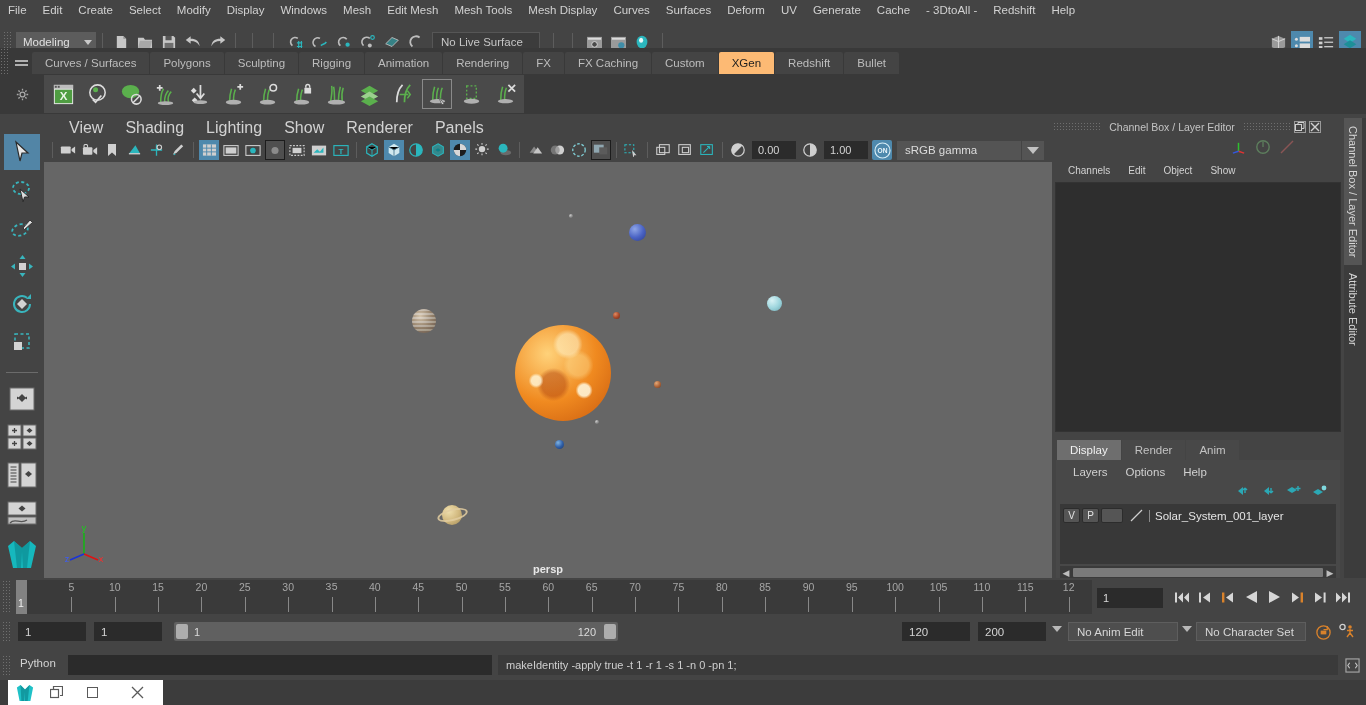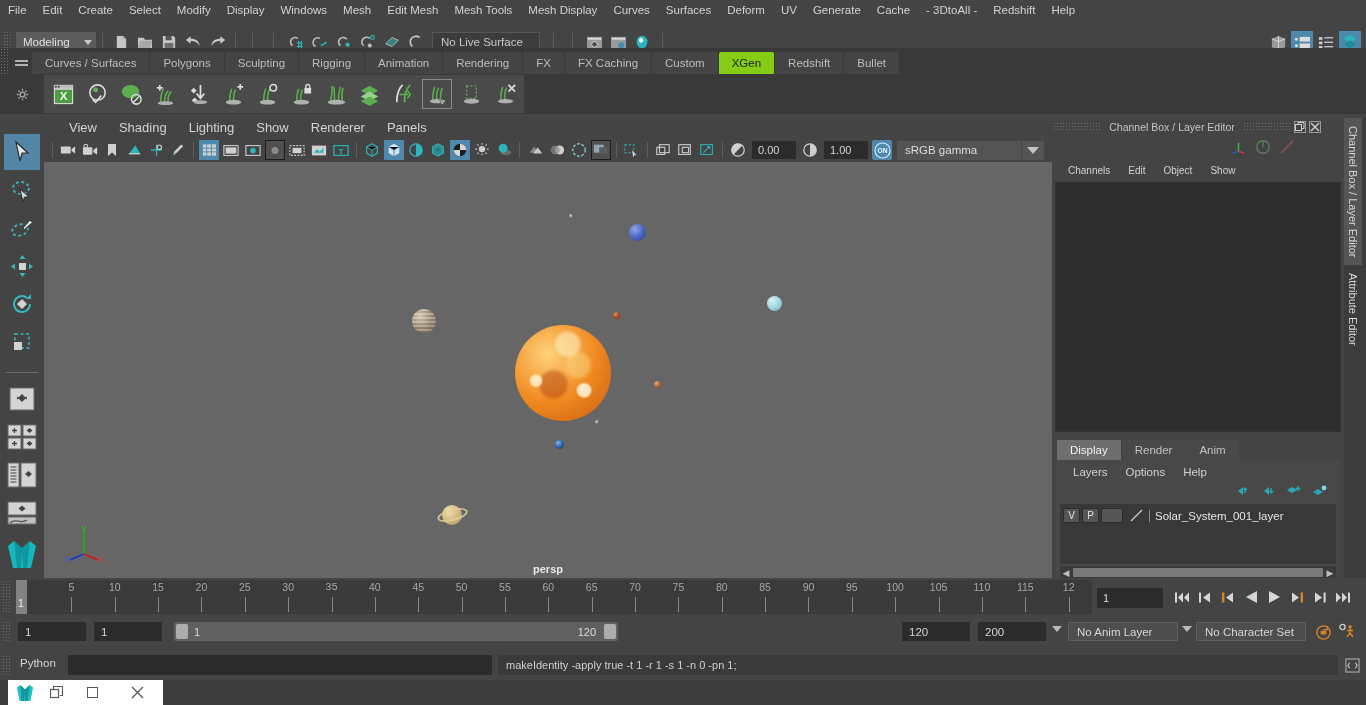--- a/index.html
+++ b/index.html
@@ -59,21 +59,21 @@
   }
   .shelf-grip { width: 10px; height: 26px; background-image: radial-gradient(#707070 0.8px, transparent 0.9px);
     background-size: 3px 3px; }
   .hamb { width: 22px; height: 26px; display: flex; align-items: center; justify-content: center; }
   .hamb i { display: block; width: 13px; height: 2px; background: #b0b0b0; box-shadow: 0 4px 0 #b0b0b0; }
   .shelftab {
     height: 22px; line-height: 22px; padding: 0 13px; font-size: 11.5px;
     color: #bdbdbd; background: #444444; margin-right: 1px; cursor: default;
     border-top-left-radius: 2px; border-top-right-radius: 2px;
   }
-  .shelftab.active { background: #84cc16; color: #1e1e1e; }
+  .shelftab.active { background: #fdba74; color: #1e1e1e; }
   .shelfbar {
     position: absolute; left: 0; top: 74px; width: 1366px; height: 40px;
     background: #393939; display: flex; align-items: center;
   }
   .shelf-gear { width: 44px; height: 40px; display: flex; align-items: center; justify-content: center; }
   .shelfitems { display: flex; align-items: center; background: #4a4a4a; height: 38px; padding: 0 2px; }
   .shelficon {
     width: 34px; height: 34px; display: flex; align-items: center; justify-content: center;
     cursor: default;
   }
@@ -87,21 +87,21 @@
   .tool {
     width: 36px; height: 36px; margin-bottom: 2px; display: flex;
     align-items: center; justify-content: center; cursor: default;
   }
   .tool.sel { background: #5285a6; }
   .tbdiv { width: 32px; height: 1px; background: #6b6b6b; margin: 10px 0 8px; }
 
   
   .vp { position: absolute; left: 44px; top: 118px; width: 1008px; height: 460px; background: #3b3b3b; }
   .vpmenu { height: 20px; display: flex; align-items: center; padding-left: 14px; background: #444444; }
-  .vpmenu .mi { padding: 0 11px; font-size: 13px; color: #d2d2d2; line-height: 20px; cursor: default; }
+  .vpmenu .mi { padding: 0 11px; font-size: 16px; color: #d2d2d2; line-height: 20px; cursor: default; }
   .vptool {
     height: 24px; background: #444444; display: flex; align-items: center; padding-left: 4px;
   }
   .vbtn {
     width: 20px; height: 20px; display: inline-flex; align-items: center; justify-content: center;
     margin: 0 1px; cursor: default;
   }
   .vbtn.on { background: #4e89ad; }
   .vbtn.framed { border: 1px solid #1c1c1c; background: #4f4f4f; }
   .vsep { width: 1px; height: 16px; background: #5d5d5d; margin: 0 4px; }
@@ -1104,21 +1104,21 @@
   <div class="rfield" style="left:94px;width:68px">1</div>
   <div class="rangebar">
     <span class="rhandle"></span>
     <span class="rlab" style="position:absolute;left:20px">1</span>
     <span class="rlab" style="position:absolute;right:22px">120</span>
     <span class="rhandle"></span>
   </div>
   <div class="rfield" style="left:902px;width:68px">120</div>
   <div class="rfield" style="left:978px;width:68px">200</div>
   <div class="dropcaret" style="left:1052px"></div>
-  <div class="combofield" style="left:1068px;width:110px">No Anim Layer</div>
+  <div class="combofield" style="left:1068px;width:110px">No Anim Edit</div>
   <div class="dropcaret" style="left:1182px"></div>
   <div class="combofield" style="left:1196px;width:110px">No Character Set</div>
   <div style="position:absolute;left:1312px;top:621px;width:22px;height:22px;display:flex;align-items:center;justify-content:center">
     <svg width="17" height="17" viewBox="0 0 18 18">
         <circle cx="9" cy="9" r="7" fill="none" stroke="#d9822b" stroke-width="1.4"></circle>
         <path d="M13 2v4h-4" fill="none" stroke="#d9822b" stroke-width="1.3"></path>
         <rect x="6" y="7" width="6" height="4" fill="#d9822b"></rect>
       </svg>
   </div>
   <div style="position:absolute;left:1336px;top:621px;width:22px;height:22px;display:flex;align-items:center;justify-content:center">

